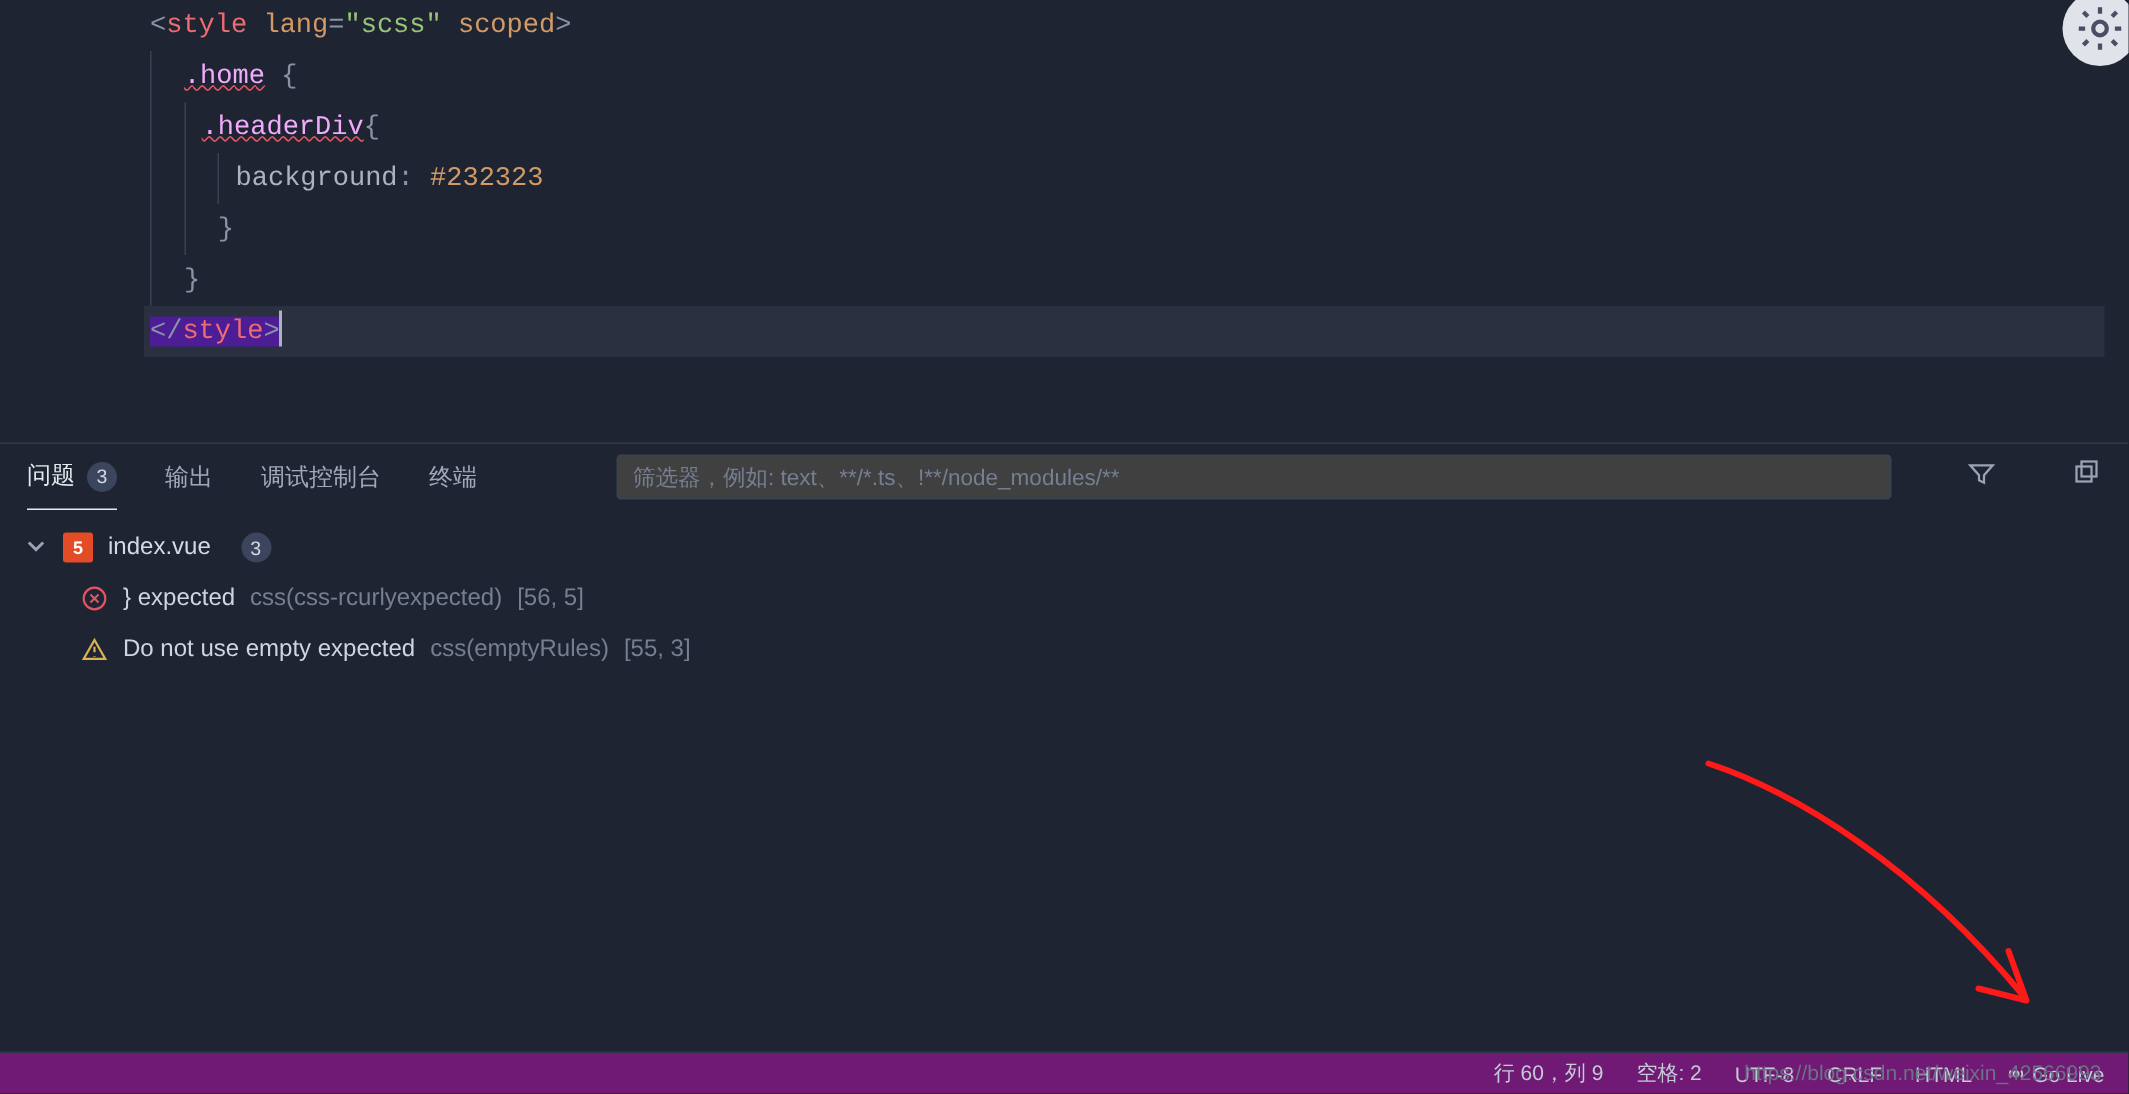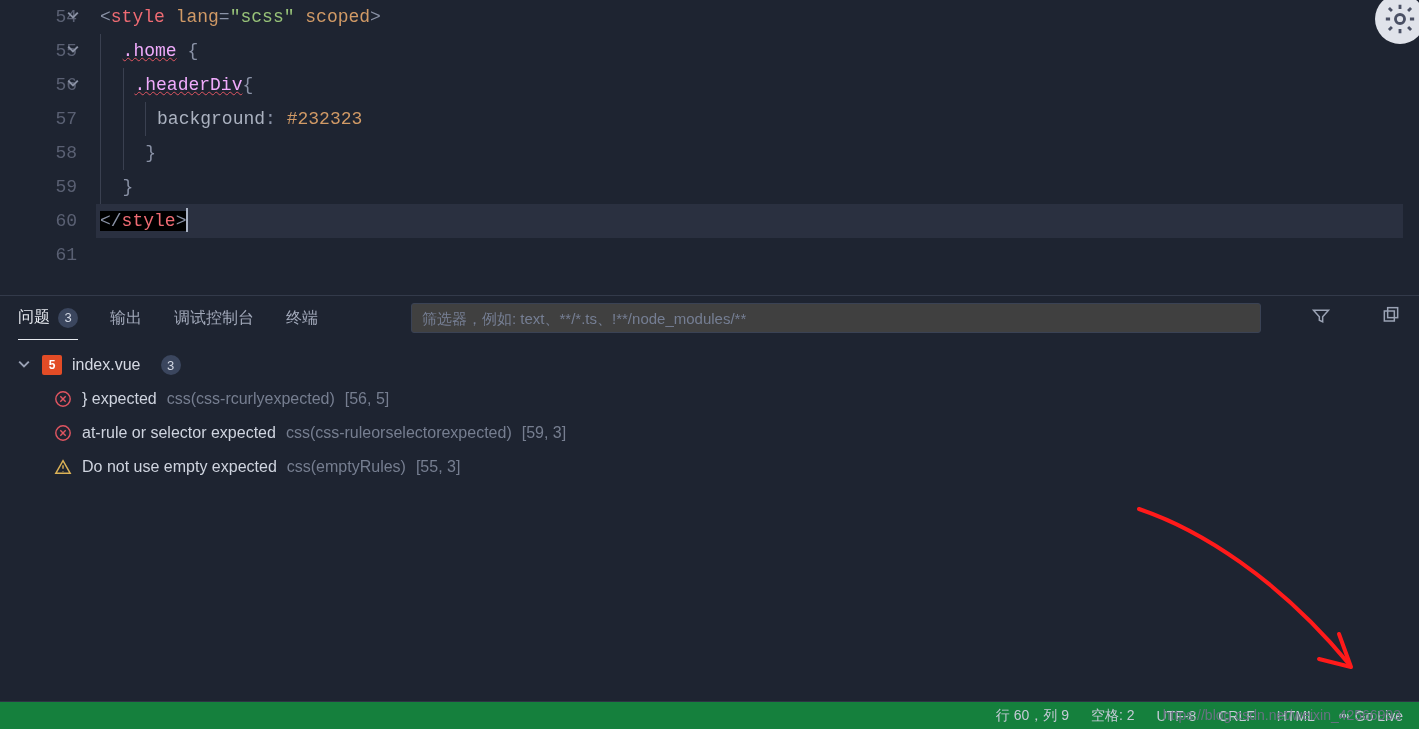--- a/index.html
+++ b/index.html
@@ -31,21 +31,21 @@
   }
   .punc { color:#8a92a6;}
   .tag { color:#ef6b73;}
   .attr { color:#d19a66;}
   .str { color:#98c379;}
   .sel { color:#f0abfc;}
   .prop { color:#abb2c0;}
   .num { color:#d19a66;}
   .indent-guide { border-left:1px solid #3a4050; display:inline-block; height:34px; vertical-align:top;}
   .sq { text-decoration: underline wavy #e05561 1px;}
-  .sel-bg { background:#000000; }
+  .sel-bg { background:#4c1d95; }
   .cursor { display:inline-block; width:2px; height:24px; background:#a9b2c3; vertical-align:middle; margin-top:-3px;}
   .gear {
     position:absolute; right:-6px; top:-6px; width:50px; height:50px;
     border-radius:50%; background:#e0e3ea;
     display:flex; align-items:center; justify-content:center;
   }
   .gear svg { width:34px; height:34px; }
   
   .panel {
     position:absolute; left:0; right:0; top:295px; bottom:28px;
@@ -95,57 +95,41 @@
   .ico { width:18px; height:18px; display:inline-flex; align-items:center; justify-content:center;}
   .err-ico svg circle { stroke:#e05561;}
   .err-ico svg path { stroke:#e05561;}
   .warn-ico svg path { stroke:#dbb257; }
   .issue-msg { color:#cfd4df;}
   .issue-code { color:#767e90;}
   .issue-loc { color:#767e90;}
   
   .status {
     position:absolute; left:0; right:0; bottom:0; height:28px;
-    background:#15803d; border-top:1px solid #2c3344;
+    background:#701a75; border-top:1px solid #2c3344;
     display:flex; align-items:center; justify-content:flex-end;
     padding:0 16px; gap:22px; font-size:14px; color:#c5cad6;
     font-family:-apple-system,"Segoe UI","Microsoft YaHei",sans-serif;
   }
   .status .it { cursor:pointer;}
   .watermark {
     position:absolute; right:18px; bottom:6px;
     color:#6a7284; font-size:14px;
     font-family:-apple-system,"Segoe UI",sans-serif;
     pointer-events:none;
   }
   .arrow {
     position:absolute; right:40px; bottom:30px;
     width:260px; height:200px; pointer-events:none;
   }
 </style>
 </head>
 <body>
 
 <div class="editor">
-  <div class="gutter" id="gutter">
-      <div class="ln">54<span class="fold"><svg width="12" height="12" viewBox="0 0 10 10" fill="none" stroke="#8b92a5" stroke-width="1.6">
-            <path d="M1 3l4 4 4-4"></path>
-          </svg></span></div>
-      <div class="ln">55<span class="fold"><svg width="12" height="12" viewBox="0 0 10 10" fill="none" stroke="#8b92a5" stroke-width="1.6">
-            <path d="M1 3l4 4 4-4"></path>
-          </svg></span></div>
-      <div class="ln">56<span class="fold"><svg width="12" height="12" viewBox="0 0 10 10" fill="none" stroke="#8b92a5" stroke-width="1.6">
-            <path d="M1 3l4 4 4-4"></path>
-          </svg></span></div>
-      <div class="ln">57</div>
-      <div class="ln">58</div>
-      <div class="ln">59</div>
-      <div class="ln">60</div>
-      <div class="ln">61</div>
-    </div>
   <div class="code" id="code">
       <div class="codeln"><span class="punc">&lt;</span><span class="tag">style</span> <span class="attr">lang</span><span class="punc">=</span><span class="str">"scss"</span> <span class="attr">scoped</span><span class="punc">&gt;</span></div>
       <div class="codeln"><span class="indent-guide"></span>  <span class="sel sq">.home</span> <span class="punc">{</span></div>
       <div class="codeln"><span class="indent-guide"></span>  <span class="indent-guide"></span> <span class="sel sq">.headerDiv</span><span class="punc">{</span></div>
       <div class="codeln"><span class="indent-guide"></span>  <span class="indent-guide"></span>  <span class="indent-guide"></span> <span class="prop">background</span><span class="punc">:</span> <span class="num">#232323</span></div>
       <div class="codeln"><span class="indent-guide"></span>  <span class="indent-guide"></span>  <span class="punc">}</span></div>
       <div class="codeln"><span class="indent-guide"></span>  <span class="punc">}</span></div>
       <div class="codeln current"><span class="sel-bg"><span class="punc">&lt;/</span><span class="tag">style</span><span class="punc">&gt;</span></span><span class="cursor"></span></div>
       <div class="codeln"></div>
     </div>
@@ -203,31 +187,20 @@
         <div class="issue">
           <span class="ico err-ico">
             <svg width="18" height="18" viewBox="0 0 20 20" fill="none" stroke="#e05561" stroke-width="1.6">
               <circle cx="10" cy="10" r="8"></circle>
               <path d="M7 7l6 6M13 7l-6 6"></path>
             </svg>
           </span>
           <span class="issue-msg">} expected</span>
           <span class="issue-code">css(css-rcurlyexpected)</span>
           <span class="issue-loc">[56, 5]</span>
-        </div>
-        <div class="issue">
-          <span class="ico err-ico">
-            <svg width="18" height="18" viewBox="0 0 20 20" fill="none" stroke="#e05561" stroke-width="1.6">
-              <circle cx="10" cy="10" r="8"></circle>
-              <path d="M7 7l6 6M13 7l-6 6"></path>
-            </svg>
-          </span>
-          <span class="issue-msg">at-rule or selector expected</span>
-          <span class="issue-code">css(css-ruleorselectorexpected)</span>
-          <span class="issue-loc">[59, 3]</span>
         </div>
         <div class="issue">
           <span class="ico warn-ico">
             <svg width="18" height="18" viewBox="0 0 20 20" fill="none" stroke="#dbb257" stroke-width="1.6">
               <path d="M10 3l8 14H2z"></path>
               <path d="M10 8v4M10 15v.5"></path>
             </svg>
           </span>
           <span class="issue-msg">Do not use empty expected</span>
           <span class="issue-code">css(emptyRules)</span>

